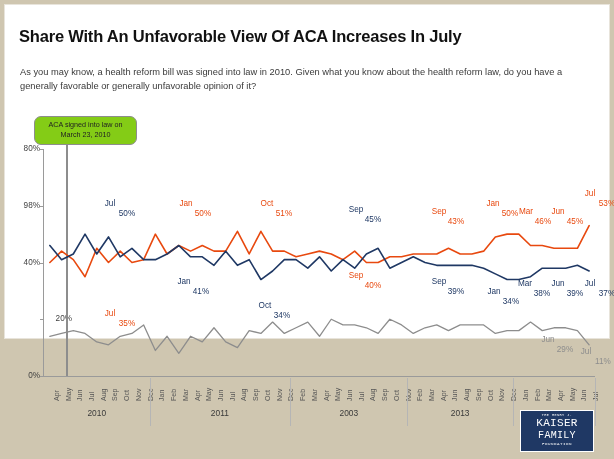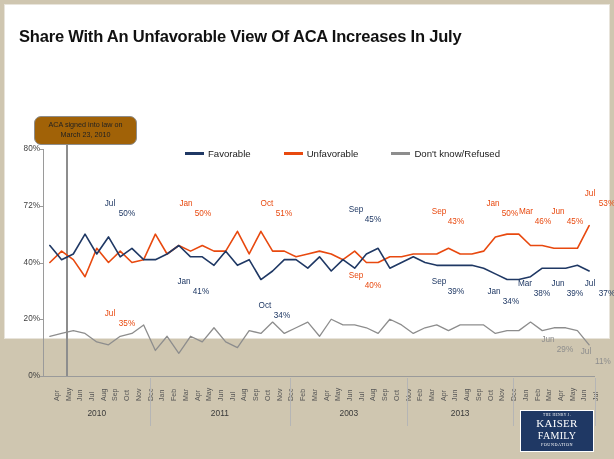--- a/index.html
+++ b/index.html
@@ -36,21 +36,21 @@
   #yaxis{left:-1px;top:0px;width:1px;height:227px;background:#9a9a9a;}
   #xaxis{left:-1px;top:227px;width:552px;height:1px;background:#9a9a9a;}
   .ytick-mark{position:absolute;left:-4px;width:4px;height:1px;background:#9a9a9a;}
   #aca-line{
     position:absolute;left:22px;top:-30px;width:1.6px;height:257px;background:#8d8d8d;
   }
   #callout{
     position:absolute;left:-10px;top:-33px;
     width:103px;
     border:1px solid #8d8d8d;border-radius:7px;
-    background:#a16207;
+    background:#84cc16;
     padding:3px 4px 4px 4px;
     font-size:7.2px;color:#222;text-align:center;line-height:10px;
     box-sizing:border-box;
   }
   
   #legend{
     position:absolute;left:141px;top:-1px;
     display:flex;gap:33px;align-items:center;
   }
   .legend-item{display:flex;align-items:center;gap:4px;}
@@ -85,75 +85,62 @@
   
   #source{
     position:absolute;left:14px;top:428px;
     font-size:8.6px;color:#1a1a1a;
   }
   #logo{
     position:absolute;left:515px;top:405px;
     width:74px;height:42px;
     background:#1F3864;
     color:#ffffff;text-align:center;
-    font-family:Liberation Serif, serif;
+    font-family:Liberation Mono, monospace;
     box-sizing:border-box;
     padding-top:2px;
     border:1px solid #ffffff;
   }
   #logo .l1{font-size:3.6px;letter-spacing:.4px;display:block;line-height:5px;}
   #logo .l2{font-size:11px;display:block;line-height:11.5px;letter-spacing:.3px;}
   #logo .l3{font-size:10px;display:block;line-height:11px;letter-spacing:.3px;}
   #logo .l4{font-size:4.2px;display:block;line-height:7px;letter-spacing:.5px;}
 </style>
 </head>
 <body>
 
 <div id="page">
 
   <div id="title">Share With An Unfavorable View Of ACA Increases In July</div>
+  <div id="subtitle">As you may know, a health reform bill was signed into law in 2010. Given what you know about the health reform law, do you have a generally favorable or generally unfavorable opinion of it?</div>
 
   <div id="plot">
 
     <div class="axis-line" id="yaxis"></div>
     <div class="axis-line" id="xaxis"></div>
 
     <div id="ylabels">
         <div class="ylab" style="top: 222px;">0%</div>
         <div class="ytick-mark" style="top: 227px; left: 34px;"></div>
-        <div class="ylab" style="top: 165.25px;">20%</div>
+        <div class="ylab" style="top: 165.25px; margin-left: 32px;">20%</div>
         <div class="ytick-mark" style="top: 170.25px; left: 34px;"></div>
         <div class="ylab" style="top: 108.5px;">40%</div>
         <div class="ytick-mark" style="top: 113.5px; left: 34px;"></div>
-        <div class="ylab" style="top: 51.75px;">72%</div>
+        <div class="ylab" style="top: 51.75px;">98%</div>
         <div class="ytick-mark" style="top: 56.75px; left: 34px;"></div>
         <div class="ylab" style="top: -5px;">80%</div>
         <div class="ytick-mark" style="top: 0px; left: 34px;"></div>
       </div>
 
     <div id="aca-line"></div>
     <div id="callout">
       <span>ACA signed into law</span>
       <span>on March 23, 2010</span>
     </div>
 
-    <div id="legend">
-        <div class="legend-item">
-          <span class="legend-swatch" style="background: rgb(31, 56, 100);"></span>
-          <span class="legend-text">Favorable</span>
-        </div>
-        <div class="legend-item">
-          <span class="legend-swatch" style="background: rgb(232, 73, 15);"></span>
-          <span class="legend-text">Unfavorable</span>
-        </div>
-        <div class="legend-item">
-          <span class="legend-swatch" style="background: rgb(141, 141, 141);"></span>
-          <span class="legend-text">Don't know/Refused</span>
-        </div>
-      </div>
 
     <svg id="series-svg" width="551" height="227">
         <polyline points="5.86,187.28 17.59,184.44 29.31,181.60 41.03,184.44 52.76,192.95 64.48,195.79 76.20,187.28 87.93,184.44 99.65,175.93 111.37,201.46 123.10,187.28 134.82,204.30 146.54,187.28 158.27,192.95 169.99,178.76 181.71,192.95 193.44,198.63 205.16,181.60 216.88,184.44 228.61,173.09 240.33,184.44 252.05,178.76 263.78,173.09 275.50,187.28 287.22,170.25 298.95,175.93 310.67,175.93 322.39,178.76 334.12,184.44 345.84,170.25 357.56,175.93 369.29,184.44 381.01,178.76 392.73,175.93 404.46,181.60 416.18,175.93 427.90,175.93 439.63,175.93 451.35,184.44 463.07,181.60 474.80,181.60 486.52,173.09 498.24,181.60 509.97,178.76 521.69,178.76 533.41,181.60 545.14,195.79" fill="none" stroke="#8D8D8D" stroke-width="1.3" stroke-linejoin="round" stroke-linecap="round"></polyline>
         <polyline points="5.86,113.50 17.59,102.15 29.31,110.66 41.03,127.69 52.76,99.31 64.48,113.50 76.20,102.15 87.93,113.50 99.65,110.66 111.37,85.13 123.10,104.99 134.82,96.48 146.54,102.15 158.27,96.48 169.99,102.15 181.71,102.15 193.44,82.29 205.16,104.99 216.88,82.29 228.61,102.15 240.33,102.15 252.05,107.82 263.78,104.99 275.50,102.15 287.22,104.99 298.95,110.66 310.67,102.15 322.39,113.50 334.12,113.50 345.84,107.82 357.56,107.82 369.29,104.99 381.01,104.99 392.73,104.99 404.46,99.31 416.18,104.99 427.90,104.99 439.63,102.15 451.35,87.96 463.07,85.13 474.80,85.13 486.52,96.48 498.24,96.48 509.97,99.31 521.69,99.31 533.41,99.31 545.14,76.61" fill="none" stroke="#E8490F" stroke-width="1.6" stroke-linejoin="round" stroke-linecap="round"></polyline>
         <polyline points="5.86,96.48 17.59,110.66 29.31,104.99 41.03,85.13 52.76,104.99 64.48,87.96 76.20,107.82 87.93,99.31 99.65,110.66 111.37,110.66 123.10,104.99 134.82,96.48 146.54,107.82 158.27,107.82 169.99,116.34 181.71,102.15 193.44,116.34 205.16,110.66 216.88,130.53 228.61,122.01 240.33,110.66 252.05,110.66 263.78,119.18 275.50,107.82 287.22,122.01 298.95,110.66 310.67,119.18 322.39,104.99 334.12,99.31 345.84,119.18 357.56,113.50 369.29,107.82 381.01,113.50 392.73,116.34 404.46,116.34 416.18,116.34 427.90,116.34 439.63,119.18 451.35,124.85 463.07,130.53 474.80,130.53 486.52,127.69 498.24,119.18 509.97,119.18 521.69,119.18 533.41,116.34 545.14,122.01" fill="none" stroke="#1F3864" stroke-width="1.6" stroke-linejoin="round" stroke-linecap="round"></polyline>
       </svg>
 
     <div id="labels-layer">
         <div class="dlabel fav" style="left: 66px; top: 50px; transform: translateX(-50%);">
           <span class="m">Jul</span>

